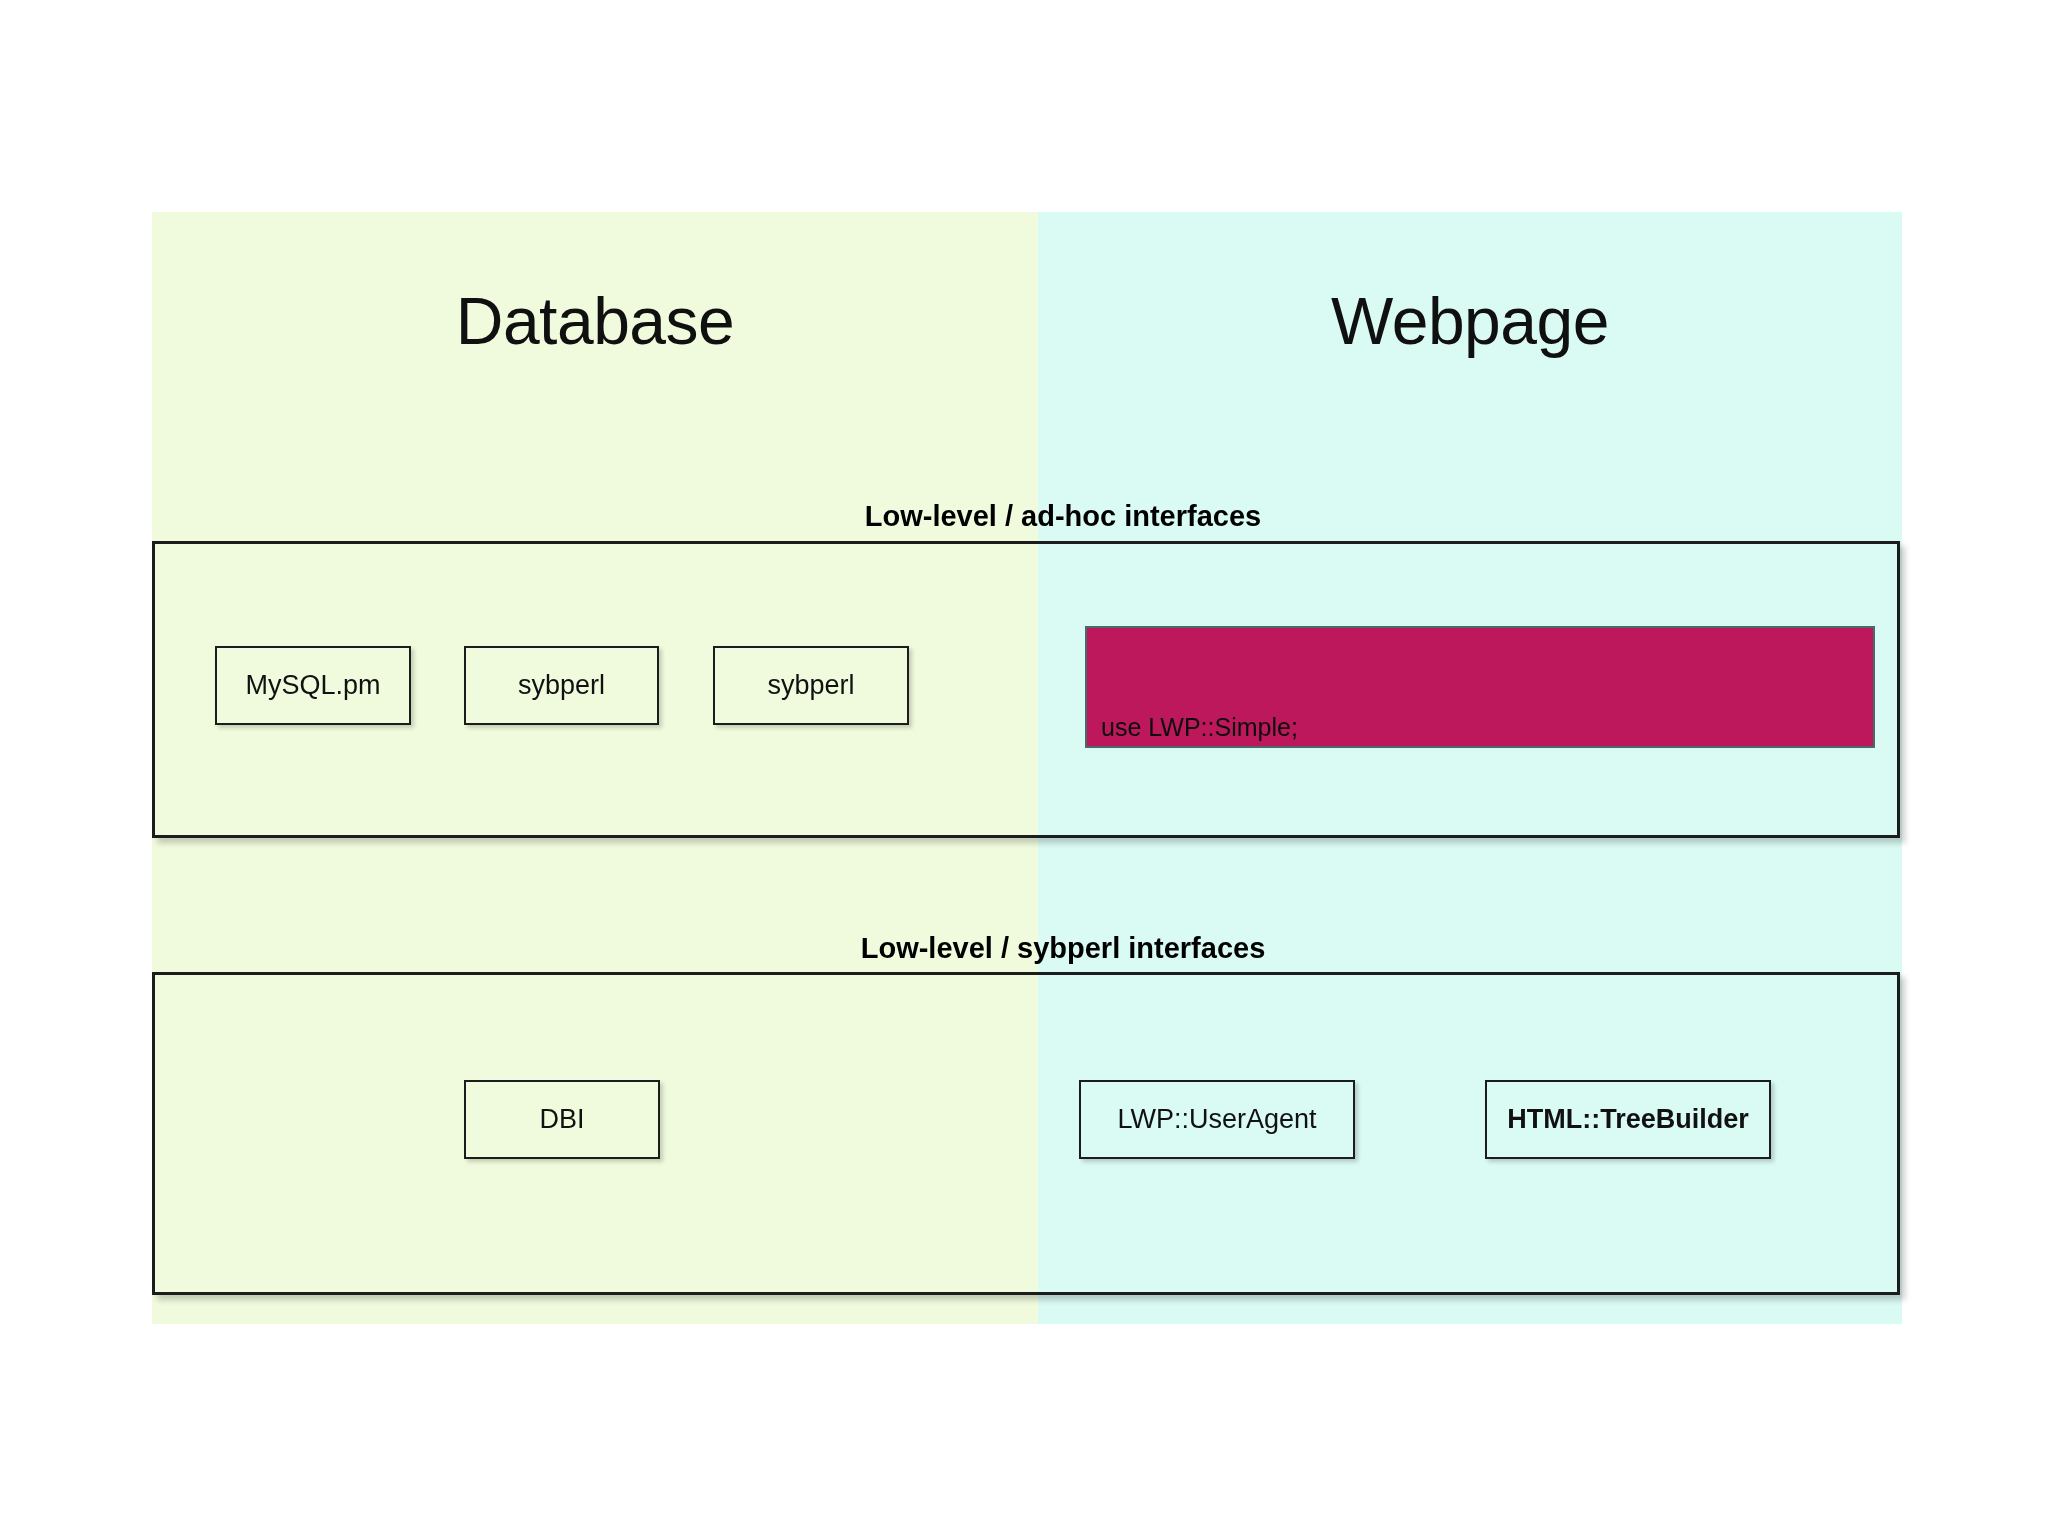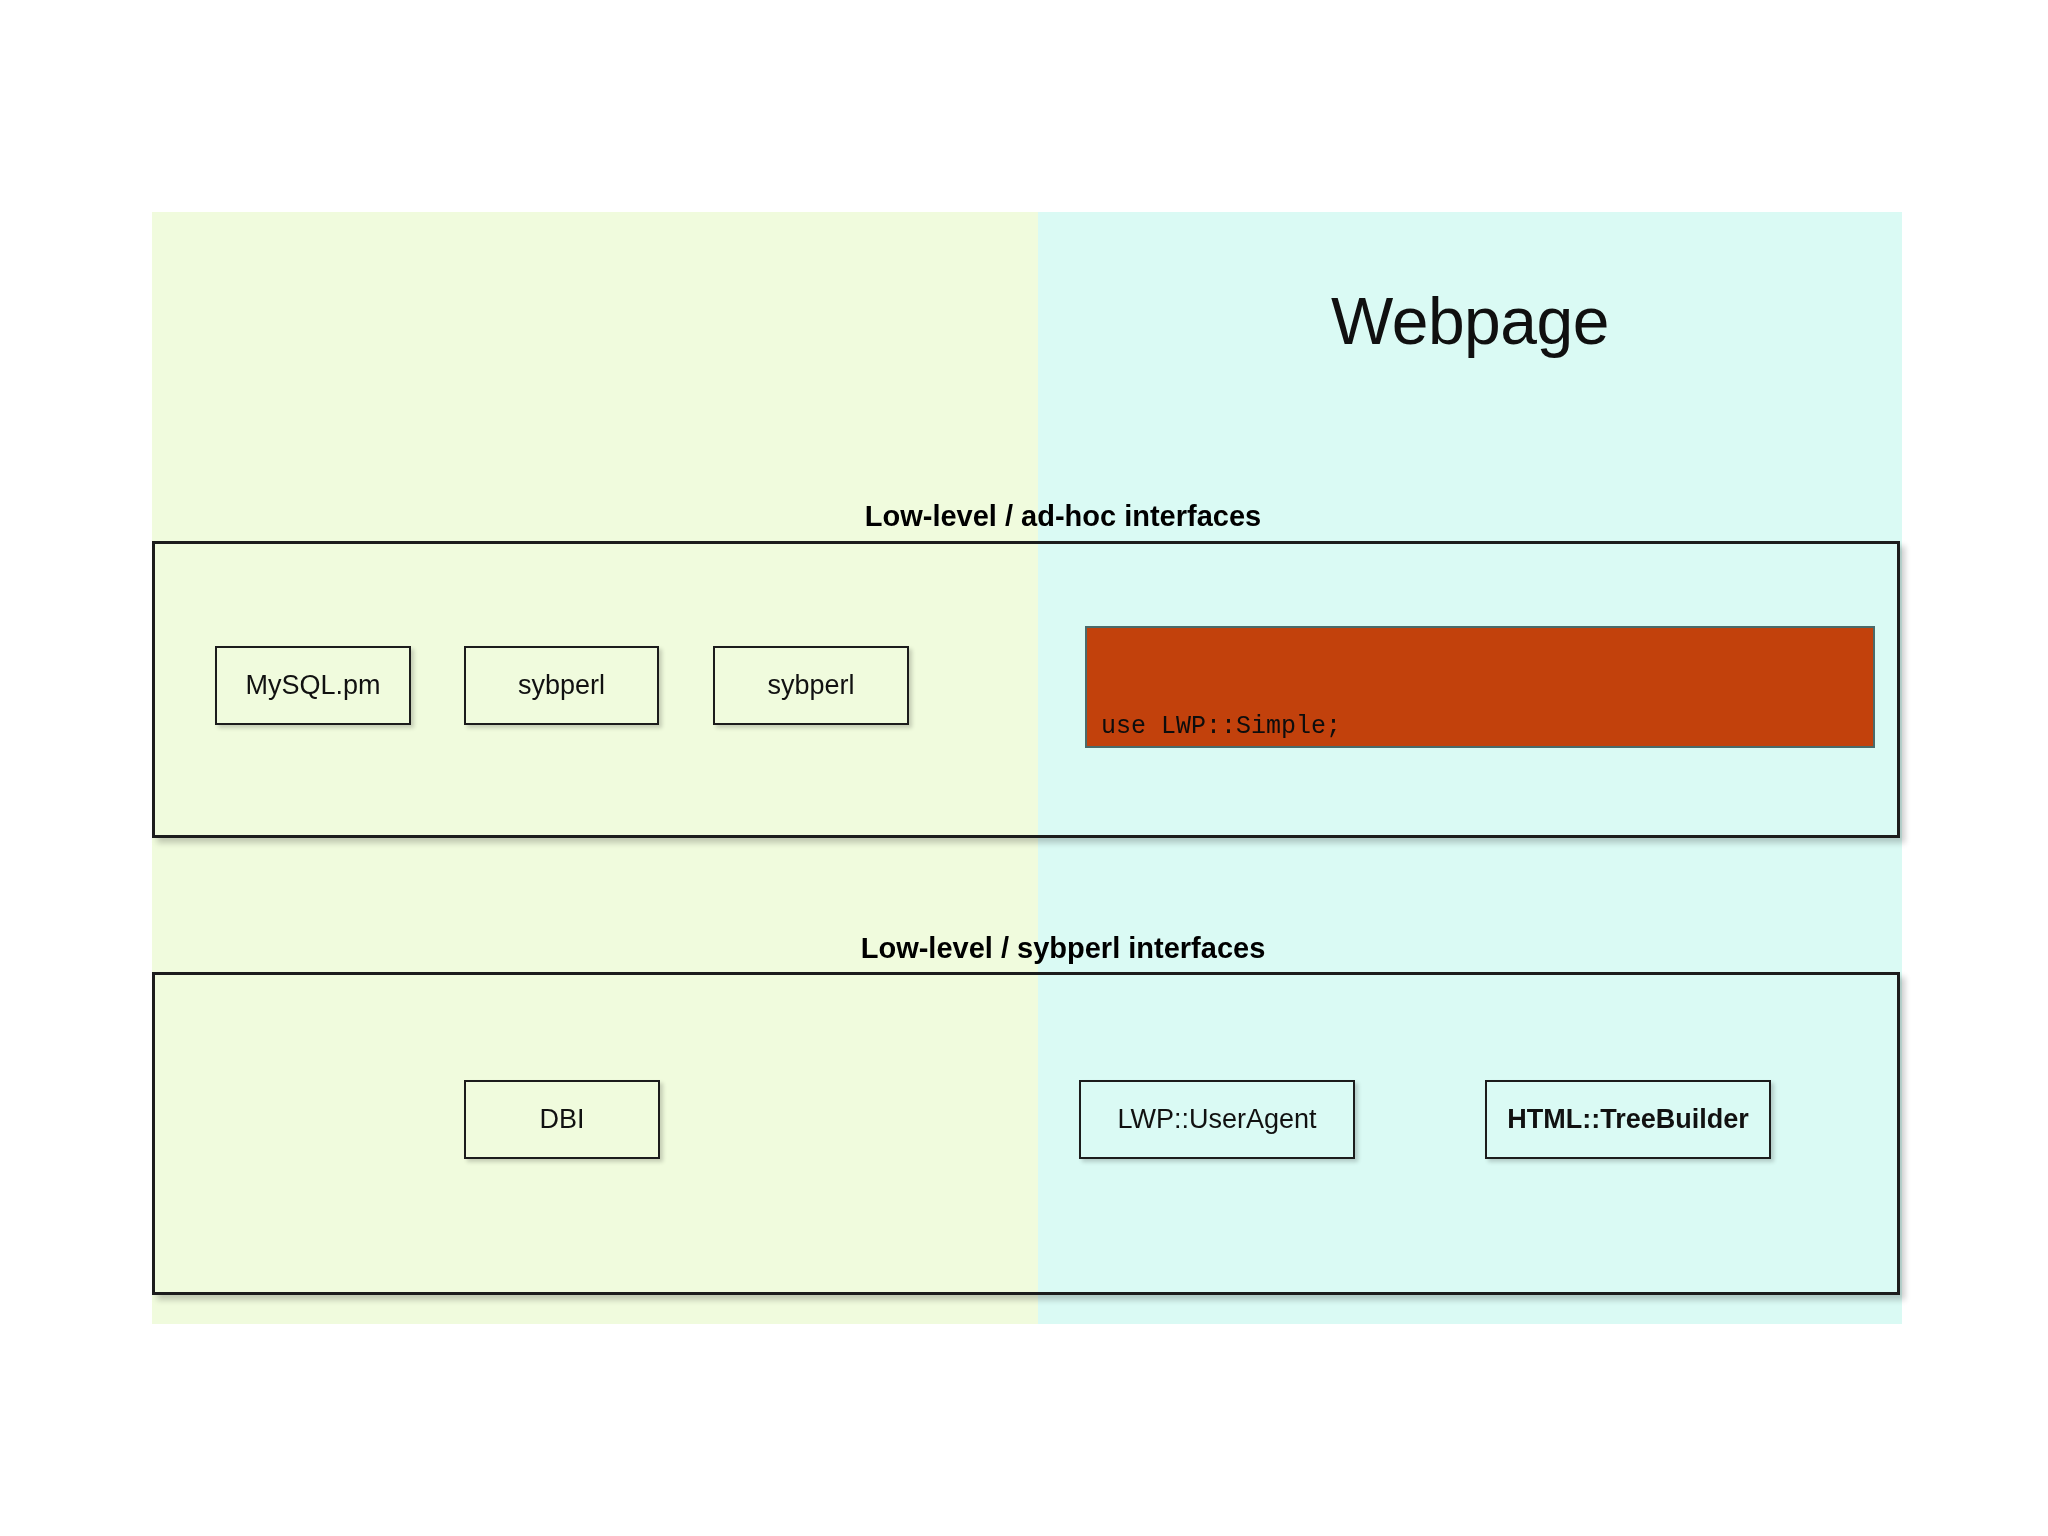--- a/index.html
+++ b/index.html
@@ -134,39 +134,40 @@
 
   
   .code-box {
     position: absolute;
     left: 930px;
     top: 82px;
     width: 790px;
     height: 122px;
     border: 2px solid #4a6a6a;
     box-sizing: border-box;
-    background: #c2410c;
+    background: #be185d;
     padding: 14px 10px 0 14px;
-    font-family: Liberation Mono, monospace;
+    font-family: Liberation Sans, sans-serif;
     font-size: 25px;
     line-height: 34px;
     color: #0d0d0d;
     white-space: pre;
     overflow: hidden;
   }
   .code-line { display: block; }
 </style>
 </head>
 <body>
 
 <div id="slide">
 
   <div class="panel panel-db"></div>
   <div class="panel panel-web"></div>
 
+  <div class="col-title col-title-db">Database</div>
   <div class="col-title col-title-web">Webpage</div>
 
   <div class="section-caption caption-adhoc">Low-level / ad-hoc interfaces</div>
 
   <div class="iface-box iface-adhoc">
     <div class="half half-db"></div>
     <div class="half half-web"></div>
 
     <div class="iface-inner">
       <div class="module-box on-green mb-mysql">MySQL.pm</div>

